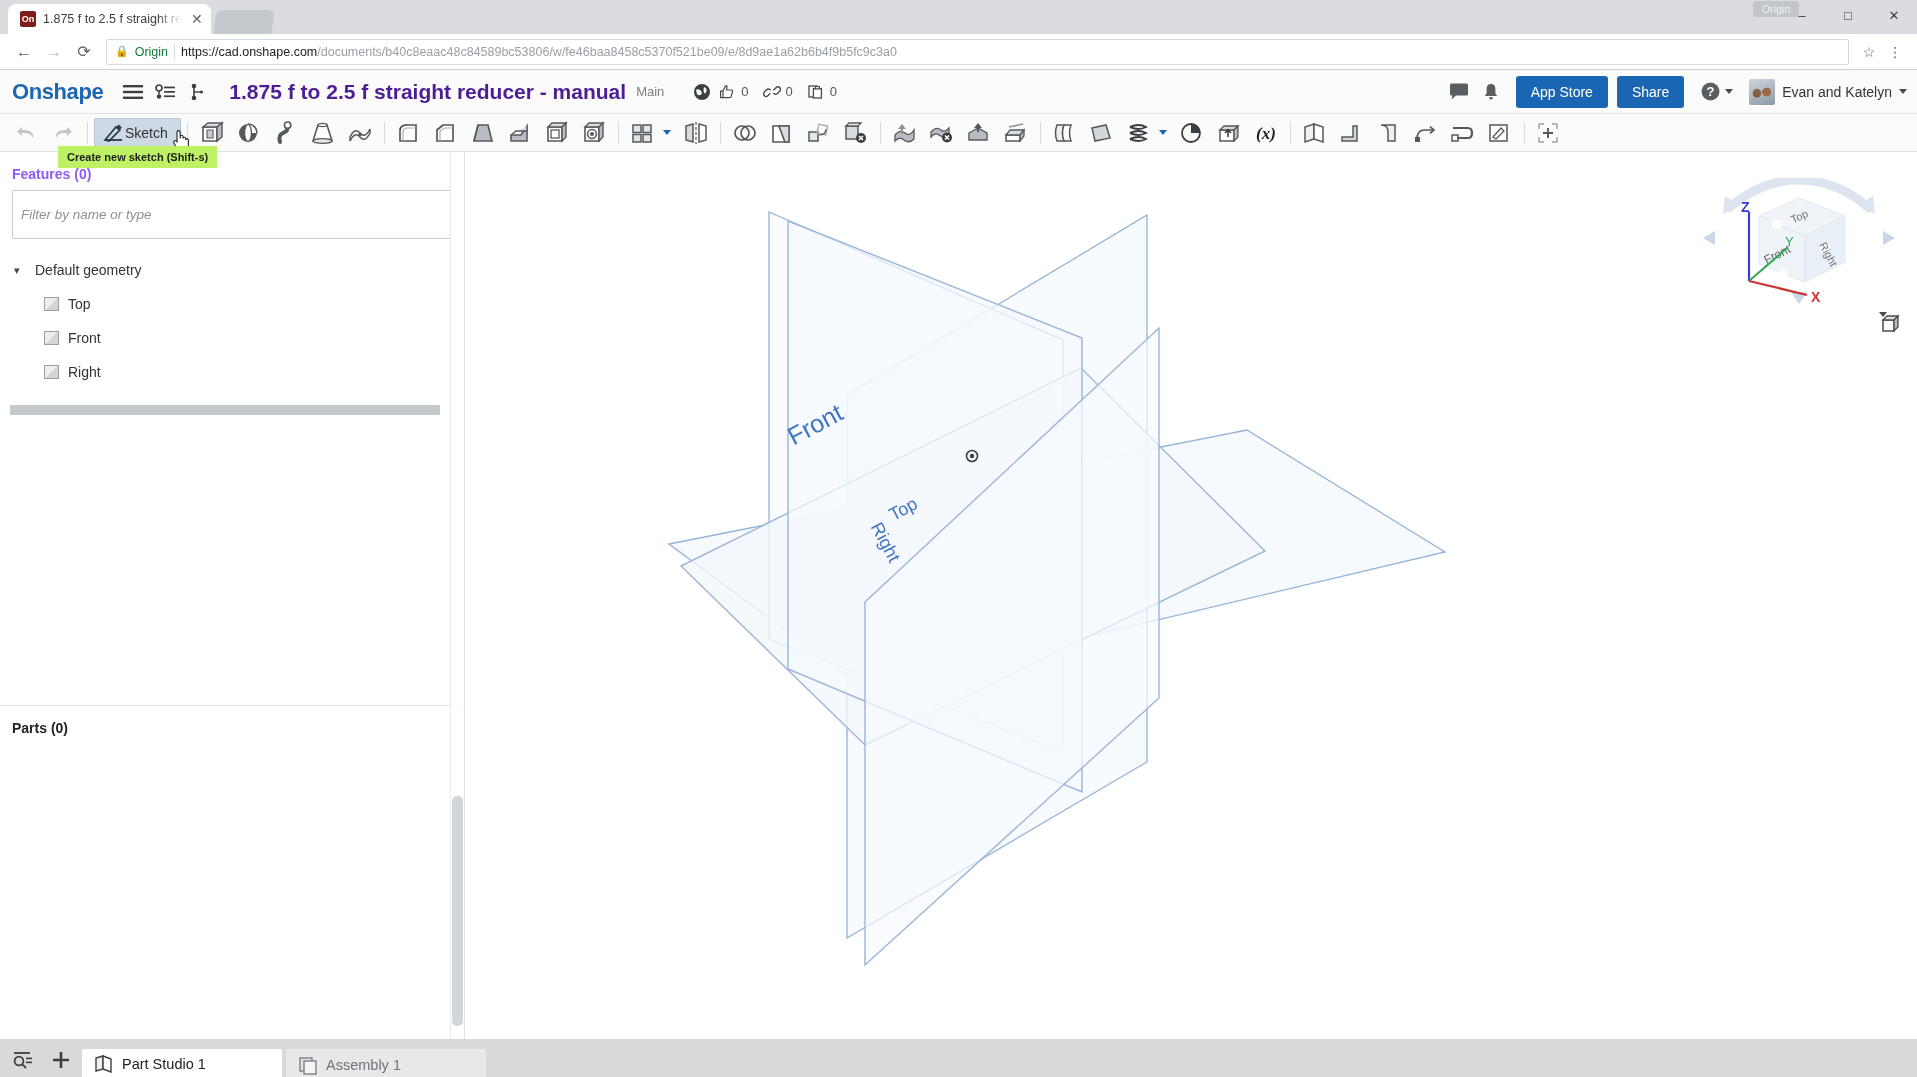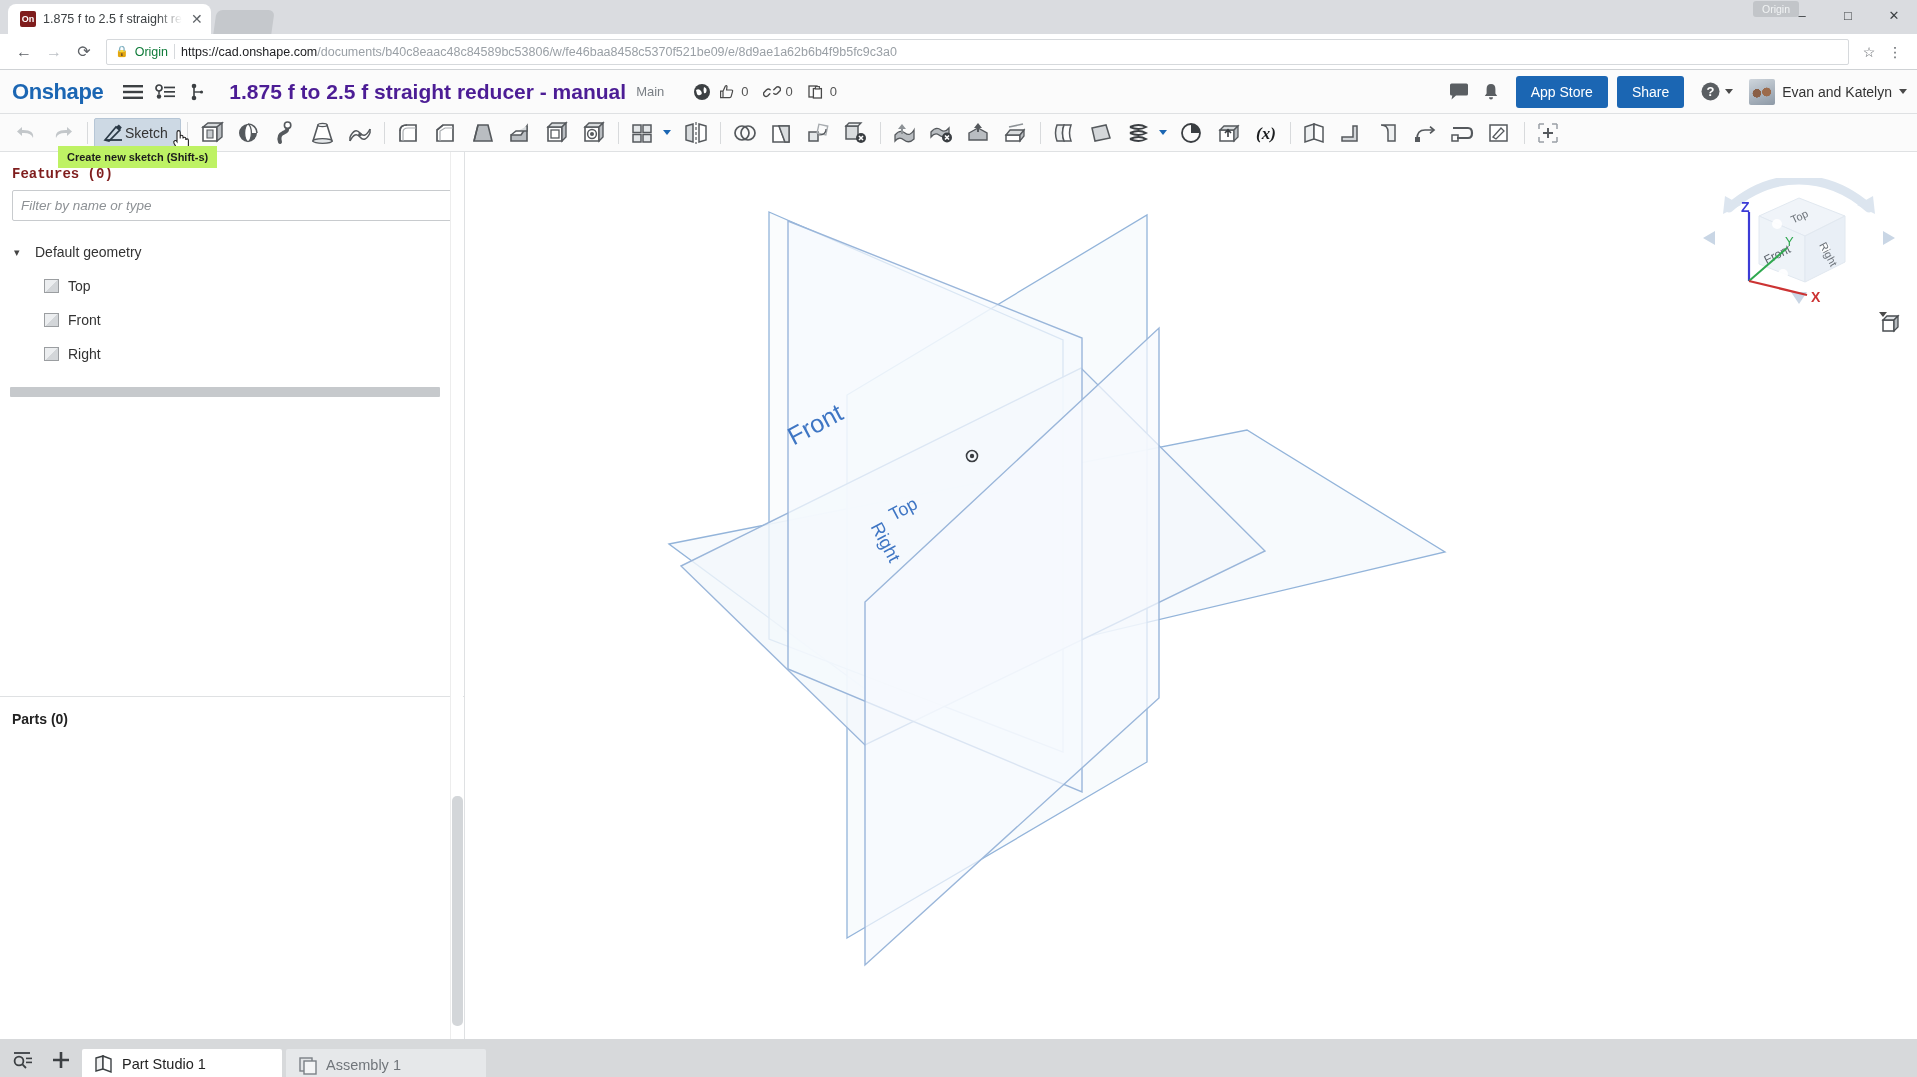--- a/index.html
+++ b/index.html
@@ -189,27 +189,26 @@
 
   .left-panel {
     width: 465px;
     background: #ffffff;
     border-right: 1px solid #dfe1e3;
     position: relative;
     display: flex;
     flex-direction: column;
   }
   .feature-header {
-    font-size: 14px; font-weight: bold; color: #7f1d1d;
+    font-size: 14px; font-weight: bold; color: #8b5cf6;
     padding: 14px 0 8px 12px;
-    font-family: Liberation Mono, monospace;
   }
   .filter-input {
     margin: 0 12px 8px 12px;
-    height: 31px;
+    height: 49px;
     border: 1px solid #c8cbce;
     border-radius: 2px;
     display: flex; align-items: center;
     padding: 0 8px;
     font-size: 13.5px;
     color: #8d9195;
     font-style: italic;
     background: #fff;
   }
   .tree { padding: 6px 0 0 0; font-size: 14px; color: #333; }

